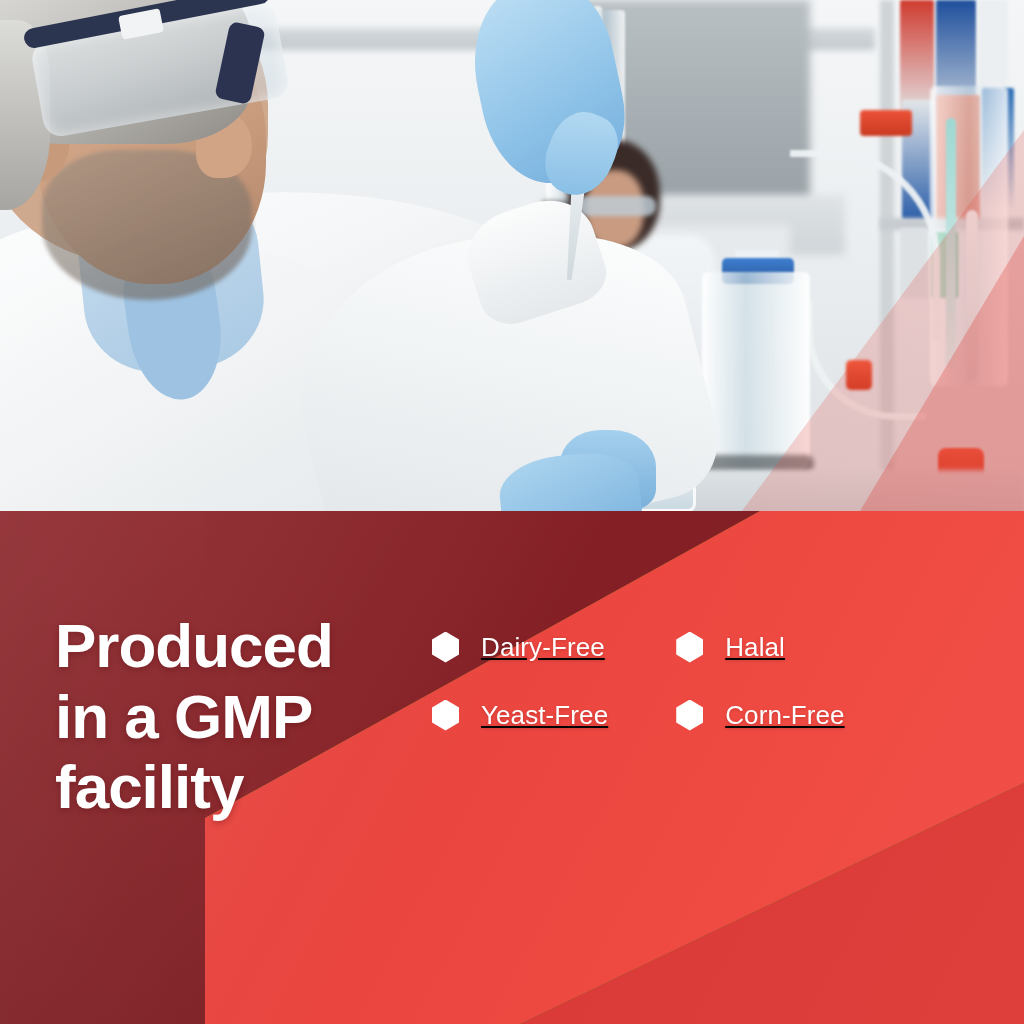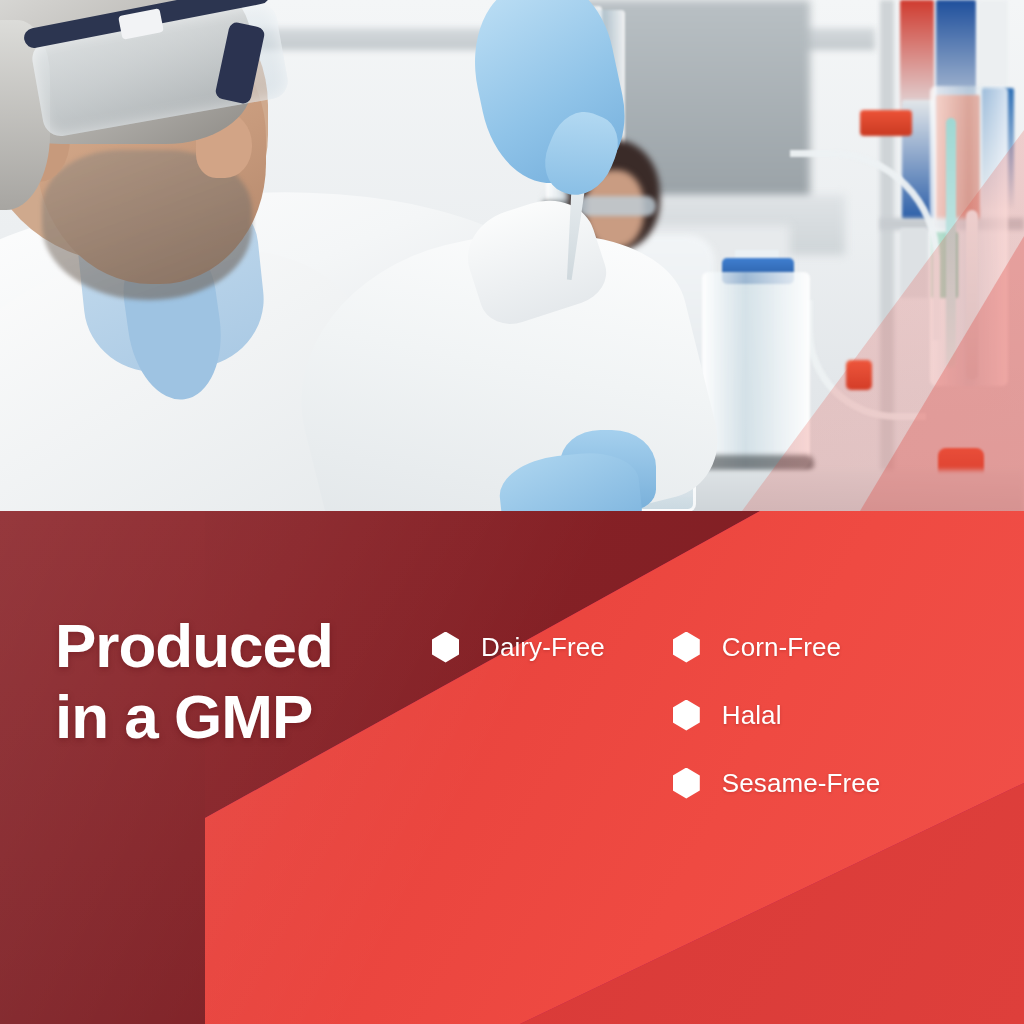--- a/index.html
+++ b/index.html
@@ -326,21 +326,21 @@
   .photo-wedge2 {
     left:0; top:0; width:1024px; height:511px;
     background:rgba(223,60,52,.30);
     clip-path:polygon(1024px 236px, 1024px 511px, 860px 511px);
   }
 
   
   .panel {
     position:absolute; left:0; top:511px;
     width:1024px; height:513px;
-    background:#be185d;
+    background:#4d7c0f;
     overflow:hidden;
   }
   .band-bright {
     position:absolute; left:0; top:0; width:1024px; height:513px;
     background:linear-gradient(118deg,#e2413c 0%, #e8433d 35%, #ef4a42 68%, #f05049 100%);
     clip-path:polygon(760px 0, 1024px 0, 1024px 272px, 520px 513px, 205px 513px, 205px 307px);
   }
   .band-mid {
     position:absolute; left:0; top:0; width:1024px; height:513px;
     background:linear-gradient(118deg,#cf3138 0%, #d93a38 50%, #de3f3b 100%);
@@ -378,20 +378,21 @@
   
   .lists {
     position:absolute; left:432px; top:102px;
     display:flex; gap:68px; z-index:5;
   }
   .col { display:flex; flex-direction:column; gap:0; }
   .item {
     display:flex; align-items:center;
     height:68px;
     gap:22px;
+    text-decoration:underline;
   }
   .hex {
     width:27px; height:31px; flex:0 0 27px;
     background:#fff;
     clip-path:polygon(50% 0%, 100% 26%, 100% 74%, 50% 100%, 0% 74%, 0% 26%);
     filter:drop-shadow(0 1px 2px rgba(90,14,18,.3));
   }
   .item-label {
     color:#fff;
     font-size:26px;
@@ -485,42 +486,43 @@
   <div class="panel">
     <div class="band-dark-left"></div>
     <div class="band-dark-wedge"></div>
     <div class="band-bright"></div>
     <div class="band-mid"></div>
     <div class="sheen"></div>
 
     <h1 class="headline">
       <span class="ln">Produced</span>
       <span class="ln">in a GMP</span>
+      <span class="ln">facility</span>
     </h1>
 
     <div class="lists">
 
       <div class="col">
         <div class="item">
           <span class="hex"></span>
           <span class="item-label">Dairy-Free</span>
         </div>
-      </div>
-
-      <div class="col">
         <div class="item">
           <span class="hex"></span>
-          <span class="item-label">Corn-Free</span>
+          <span class="item-label">Yeast-Free</span>
         </div>
+      </div>
+
+      <div class="col">
         <div class="item">
           <span class="hex"></span>
           <span class="item-label">Halal</span>
         </div>
         <div class="item">
           <span class="hex"></span>
-          <span class="item-label">Sesame-Free</span>
+          <span class="item-label">Corn-Free</span>
         </div>
       </div>
 
     </div>
   </div>
 
 </div>
 
 </body></html>

